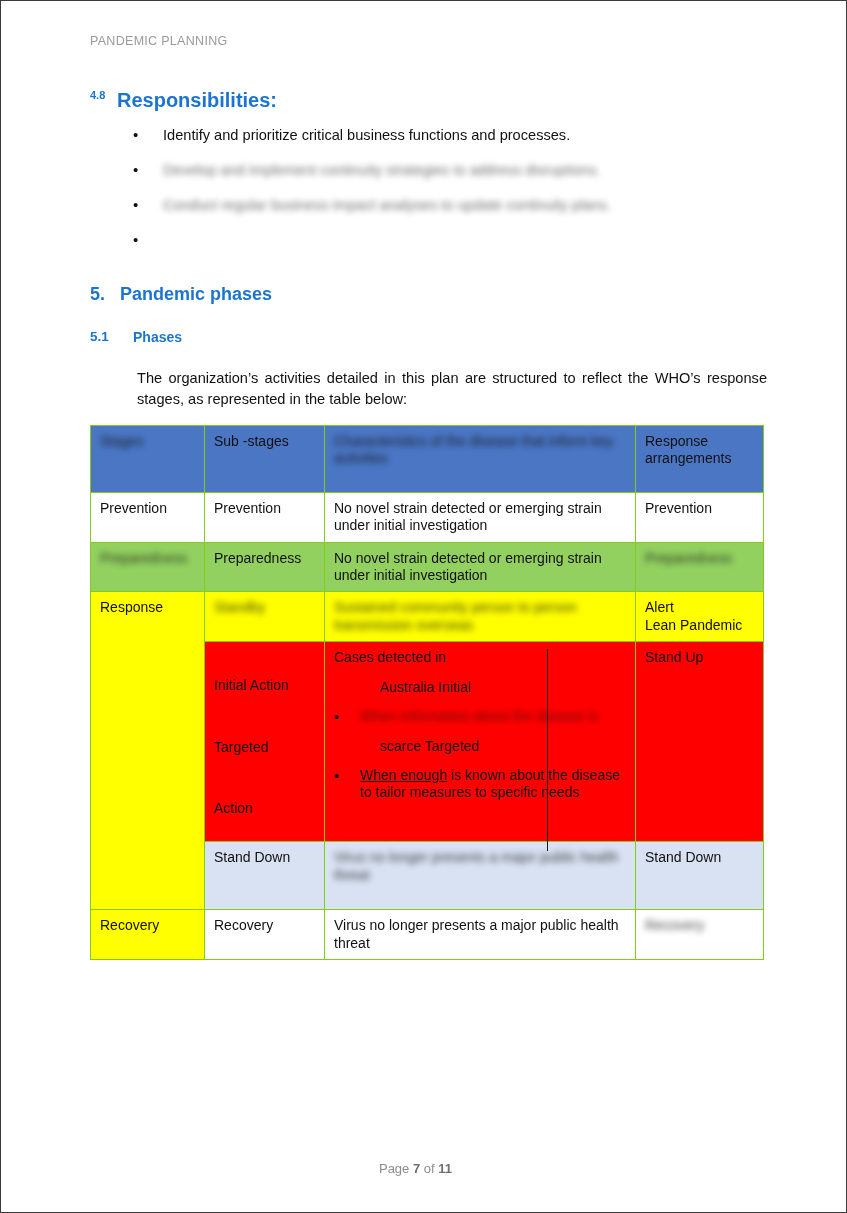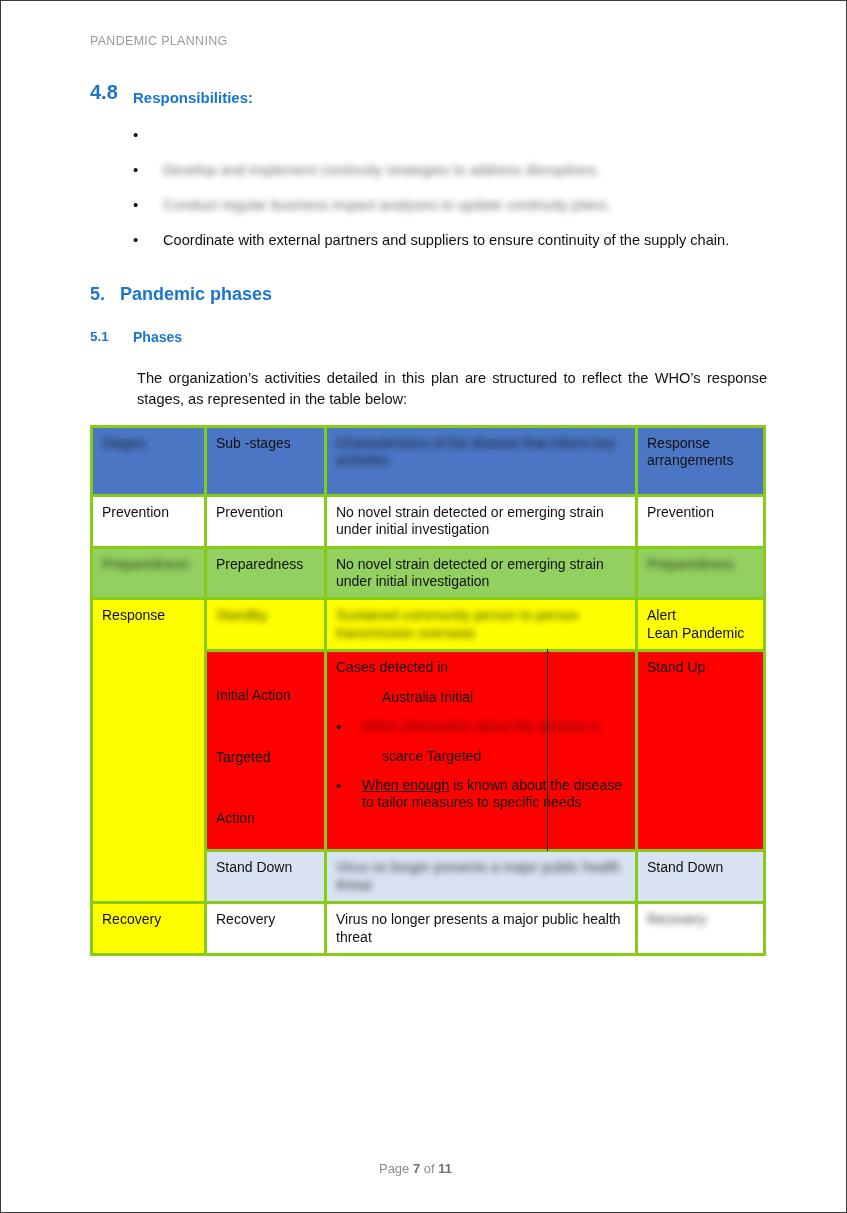--- a/index.html
+++ b/index.html
@@ -31,22 +31,22 @@
   .h-sub {
     position: absolute;
     color: #1b75d0;
     font-weight: bold;
   }
   .h-num {
     position: absolute;
     color: #1b75d0;
     font-weight: bold;
   }
-  #hdr48num { left: 89px; top: 80px; font-size: 20px; }
-  #hdr48txt { left: 132px; top: 88px; font-size: 15px; }
+  #hdr48num { left: 89px; top: 88px; font-size: 11px; }
+  #hdr48txt { left: 116px; top: 88px; font-size: 20px; }
   #hdr5num  { left: 89px; top: 283px; font-size: 18px; }
   #hdr5txt  { left: 119px; top: 283px; font-size: 18px; }
   #hdr51num { left: 89px; top: 328px; font-size: 13.5px; }
   #hdr51txt { left: 132px; top: 328px; font-size: 14px; }
 
   .bullets {
     position: absolute;
     left: 132px;
     top: 126px;
     width: 640px;
@@ -83,21 +83,21 @@
 
   table.phases {
     position: absolute;
     left: 89px;
     top: 424px;
     width: 673px;
     border-collapse: collapse;
     table-layout: fixed;
   }
   table.phases td, table.phases th {
-    border: 3px solid #84cc16;
+    border: 1px solid #84cc16;
     vertical-align: top;
     padding: 7px 8px 7px 9px;
     font-size: 14px;
     line-height: 1.24;
     color: #111111;
     font-weight: normal;
     text-align: left;
   }
   .col1 { width: 114px; }
   .col2 { width: 120px; }
@@ -115,21 +115,21 @@
   .bg-white  { background: #ffffff; }
   .bg-green  { background: #92d060; }
   .bg-yellow { background: #ffff00; }
   .bg-red    { background: #ff0000; }
   .bg-blue-l { background: #d9e2f2; }
 
   .rowh-prev { height: 45px; }
   .rowh-prep { height: 45px; }
   .rowh-std  { height: 44px; }
   .rowh-red  { height: 200px; }
-  .rowh-sd   { height: 52px; }
+  .rowh-sd   { height: 68px; }
   .rowh-rec  { height: 48px; }
 
   .cell-center { text-align: center; }
   .stack-line { display: block; }
   .sp-top   { margin-top: 0; }
   .sp-gap1  { margin-top: 28px; }
   .sp-gap2  { margin-top: 44px; }
 
   .red-list { margin: 0; padding: 0; list-style: none; }
   .red-list li {
@@ -171,32 +171,32 @@
 <div class="page">
 
   <div class="doc-header">PANDEMIC PLANNING</div>
 
   <div class="h-num" id="hdr48num">4.8</div>
   <div class="h-sub" id="hdr48txt">Responsibilities:</div>
 
   <div class="bullets">
     <div class="bullet-row">
       <span class="bullet-dot">•</span>
+      <span class="bullet-text">Identify and prioritize critical business functions and processes.</span>
     </div>
     <div class="bullet-row">
       <span class="bullet-dot">•</span>
       <span class="bullet-text blur-lite">Develop and implement continuity strategies to address disruptions.</span>
     </div>
     <div class="bullet-row">
       <span class="bullet-dot">•</span>
       <span class="bullet-text blur-lite">Conduct regular business impact analyses to update continuity plans.</span>
     </div>
     <div class="bullet-row">
       <span class="bullet-dot">•</span>
-      <span class="bullet-text">Coordinate with external partners and suppliers to ensure continuity of the supply chain.</span>
     </div>
   </div>
 
   <div class="h-num" id="hdr5num">5.</div>
   <div class="h-sub" id="hdr5txt">Pandemic phases</div>
 
   <div class="h-num" id="hdr51num">5.1</div>
   <div class="h-sub" id="hdr51txt">Phases</div>
 
   <div class="intro-para">The organization’s activities detailed in this plan are structured to reflect the WHO’s response stages, as represented in the table below:</div>

